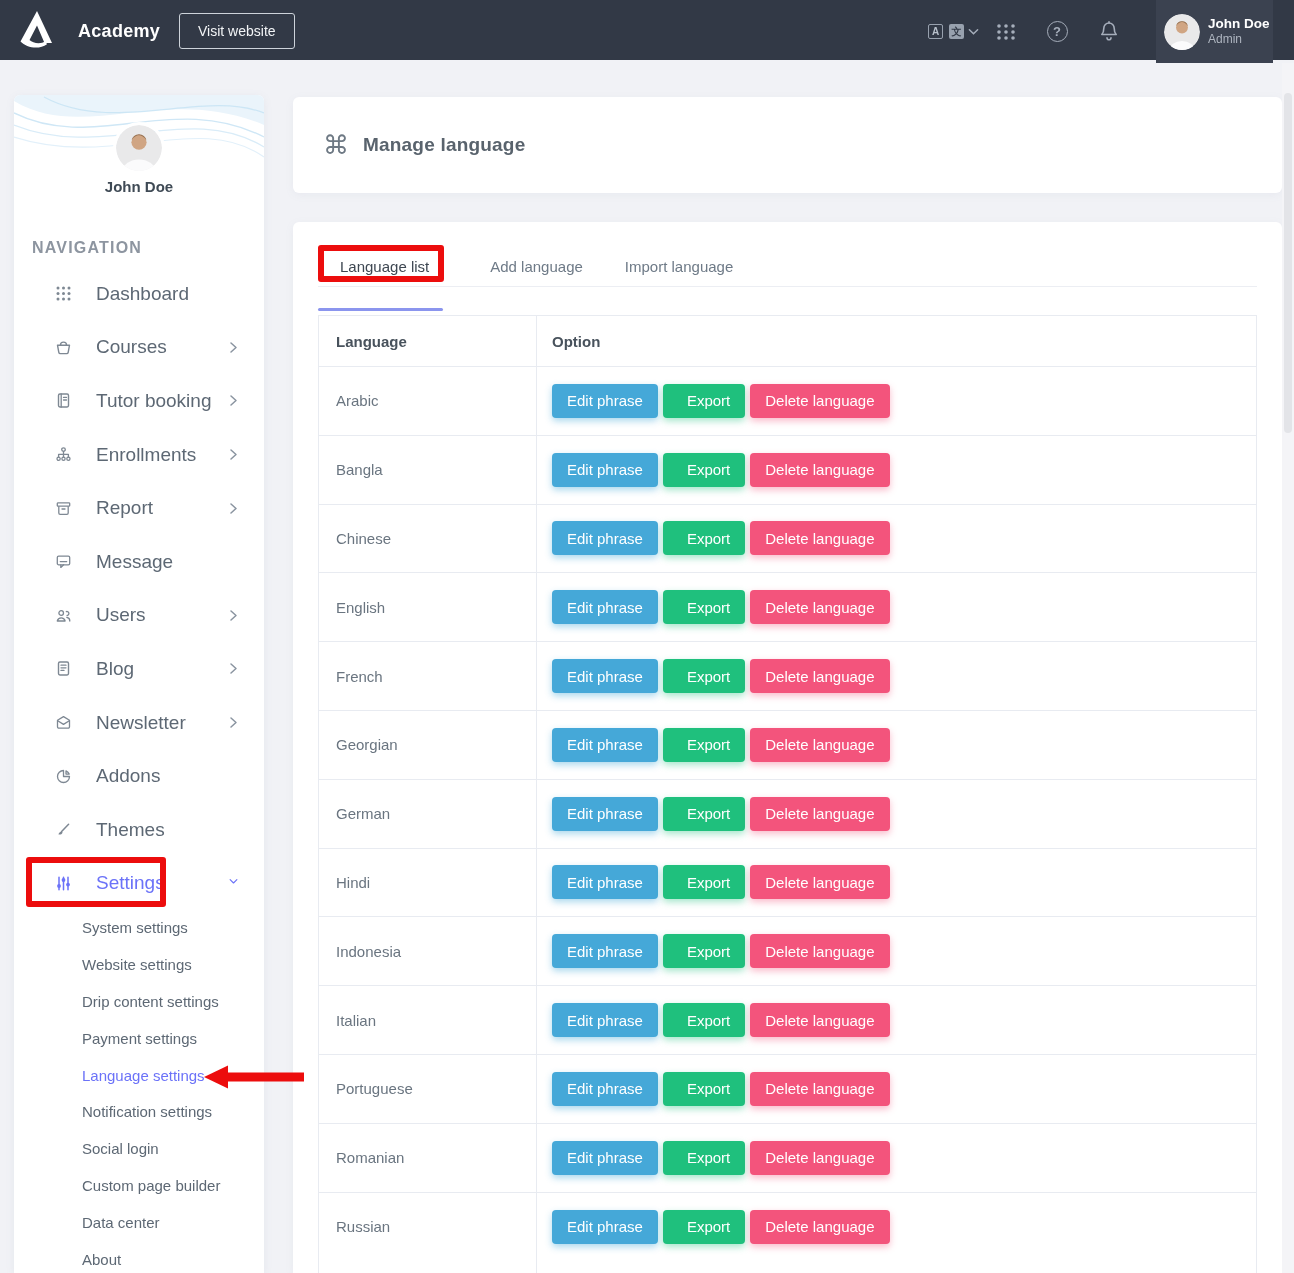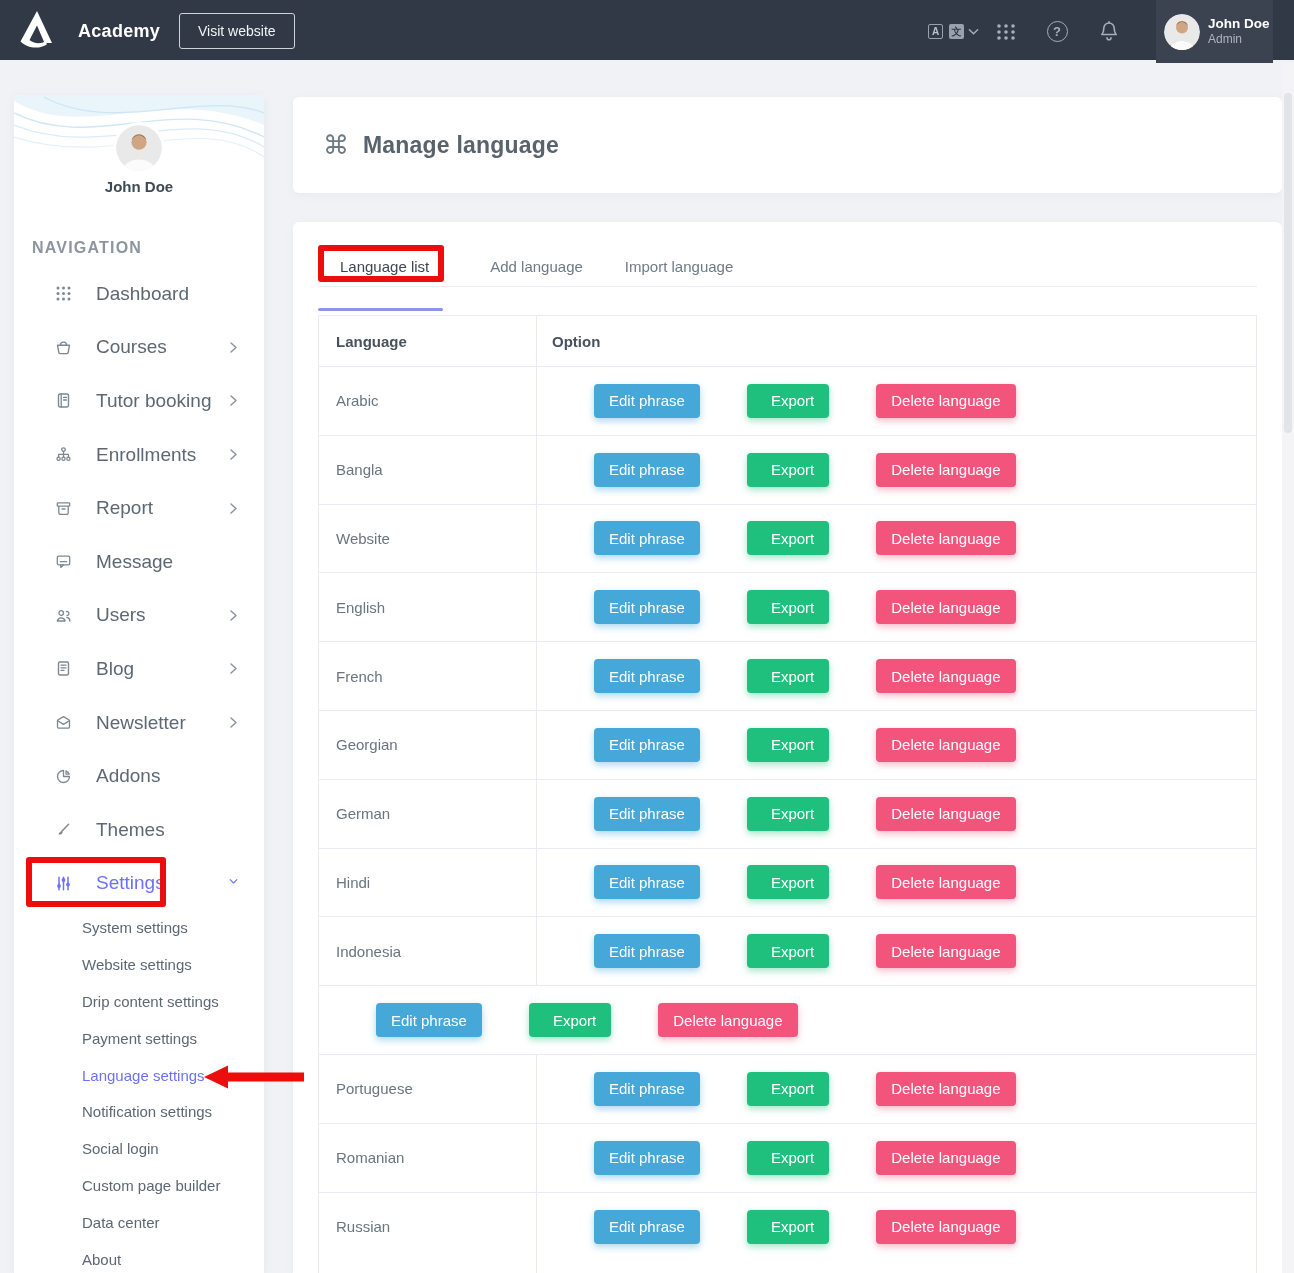--- a/index.html
+++ b/index.html
@@ -70,21 +70,21 @@
     color:#5d6874; font-size:15px; cursor:pointer; }
   .subnav-item.active { color:var(--accent, #6b72f8); }
 
   
   .header-card {
     position:absolute; left:293px; top:97px; width:989px; height:96px;
     background:#fff; border-radius:6px; box-shadow:0 2px 8px rgba(130,140,160,.08);
     display:flex; align-items:center; padding-left:30px; gap:14px;
   }
   .cmd-icon { font-size:26px; color:#6e7984; line-height:1; }
-  .page-title { color:#59636d; font-size:23px; font-weight:bold; letter-spacing:.2px; }
+  .page-title { color:#59636d; font-size:19px; font-weight:bold; letter-spacing:.2px; }
 
   .content-card {
     position:absolute; left:293px; top:222px; width:989px; height:1051px;
     background:#fff; border-radius:6px 6px 0 0; box-shadow:0 2px 8px rgba(130,140,160,.08);
   }
   .tabs { position:absolute; left:25px; top:25px; width:939px; height:40px;
     display:flex; align-items:center; border-bottom:1px solid #ecEEf3; border-bottom:1px solid #eceef3; }
   .tab { position:relative; height:40px; display:flex; align-items:center; cursor:pointer;
     color:#6e7a87; font-size:15px; padding:0 21px; }
   .tab:first-child { padding-left:22px; padding-right:40px; }
@@ -96,21 +96,21 @@
     border:1px solid #e8ebf1; border-bottom:none; }
   .t-header { display:flex; height:51px; border-bottom:1px solid #e8ebf1; }
   .t-row { display:flex; height:68.8px; border-bottom:1px solid #e8ebf1; }
   .t-row:last-child { border-bottom:none; }
   .col-lang { width:218px; flex:0 0 auto; display:flex; align-items:center; padding-left:17px;
     border-right:1px solid #e8ebf1; }
   .col-opt { flex:1; display:flex; align-items:center; padding-left:15px; gap:5px; }
   .t-header .col-lang, .t-header .col-opt { color:#48525c; font-size:15px; font-weight:bold; }
   .t-row .col-lang { color:#6a7580; font-size:15px; }
   .btn { border:none; border-radius:4px; height:34px; padding:0 15px; color:#fff;
-    font-size:15px; font-family:inherit; cursor:pointer;margin-left:42px; }
+    font-size:15px; font-family:inherit; cursor:pointer; }
   .btn-blue  { background:var(--btn-blue, #45a8d8);  box-shadow:0 3px 7px rgba(69,168,216,.45); }
   .btn-green { background:var(--btn-green, #1fc07d); box-shadow:0 3px 7px rgba(31,192,125,.40);padding-left:24px; }
   .btn-pink  { background:var(--btn-pink, #f3547c);  box-shadow:0 3px 7px rgba(243,84,124,.40); }
   .row-tail { display:flex; height:14px; border-top:none; }
   .row-tail .col-lang { border-right:1px solid #e8ebf1; }
 
   
   .anno-box { position:absolute; border:6px solid var(--annotation-red, #ec0d0d); border-radius:3px; z-index:50; pointer-events:none; }
   .anno-box.settings { left:26px; top:857px; width:140px; height:50px; }
   .anno-box.tab { left:318px; top:245px; width:126px; height:37px; }
@@ -428,21 +428,21 @@
   <div class="t-row">
     <div class="col-lang">Bangla</div>
     <div class="col-opt">
       <button class="btn btn-blue">Edit phrase</button>
       <button class="btn btn-green">Export</button>
       <button class="btn btn-pink">Delete language</button>
     </div>
   </div>
 
   <div class="t-row">
-    <div class="col-lang">Website</div>
+    <div class="col-lang">Chinese</div>
     <div class="col-opt">
       <button class="btn btn-blue">Edit phrase</button>
       <button class="btn btn-green">Export</button>
       <button class="btn btn-pink">Delete language</button>
     </div>
   </div>
 
   <div class="t-row">
     <div class="col-lang">English</div>
     <div class="col-opt">
@@ -491,20 +491,21 @@
   <div class="t-row">
     <div class="col-lang">Indonesia</div>
     <div class="col-opt">
       <button class="btn btn-blue">Edit phrase</button>
       <button class="btn btn-green">Export</button>
       <button class="btn btn-pink">Delete language</button>
     </div>
   </div>
 
   <div class="t-row">
+    <div class="col-lang">Italian</div>
     <div class="col-opt">
       <button class="btn btn-blue">Edit phrase</button>
       <button class="btn btn-green">Export</button>
       <button class="btn btn-pink">Delete language</button>
     </div>
   </div>
 
   <div class="t-row">
     <div class="col-lang">Portuguese</div>
     <div class="col-opt">

